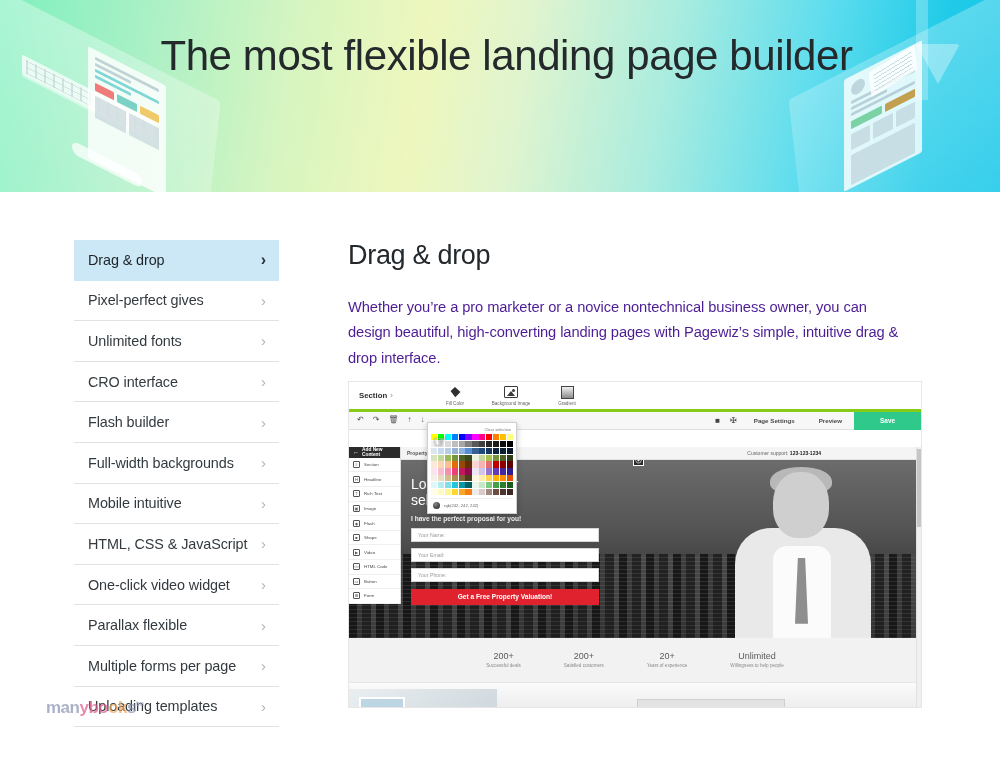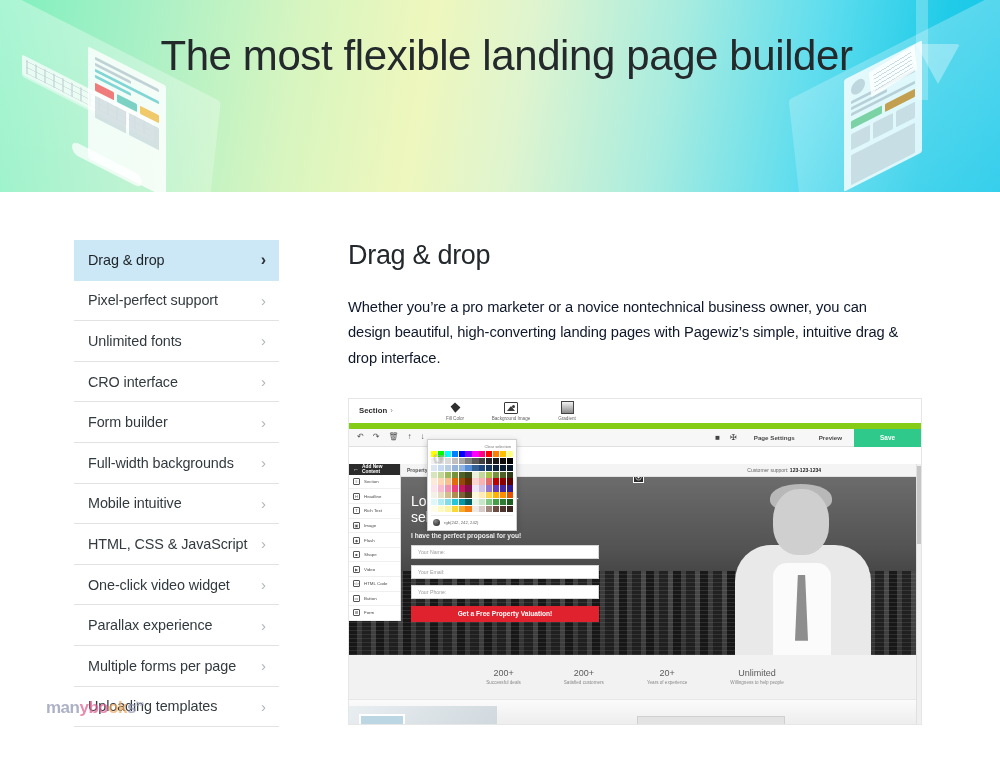--- a/index.html
+++ b/index.html
@@ -129,22 +129,22 @@
   .watermark .c { color: #f0a85c; }
   .watermark sup { font-size: 7px; color:#9aa0b8; vertical-align: super; }
 
   
   .main { margin-left: 69px; width: 574px; }
   .main h1 {
     font-size: 27px; font-weight: 400; color: #23282c;
     letter-spacing: -0.3px; margin-bottom: 24px;
   }
   .main p {
-    font-size: 14.7px; line-height: 1.72; color: #0f172a;
-    letter-spacing: -0.1px; margin-bottom: 27px; width: 552px;
+    font-size: 14.7px; line-height: 1.72; color: #4c1d95;
+    letter-spacing: -0.1px; margin-bottom: 10px; width: 552px;
   }
 
   
   .shot {
     position: relative; width: 574px; height: 327px;
     background: #fff; overflow: hidden;
     border: 1px solid #e6e6e6;
     font-family: "Liberation Sans", sans-serif;
   }
 
@@ -164,21 +164,21 @@
     font-weight: 600; cursor: pointer;
   }
   .ed-tab.active { background: #fff; color: #2b2b2b; }
   .ed-top-right {
     position: absolute; right: 6px; display: flex; gap: 14px; align-items:center;
   }
   .ed-top-right span { font-size: 6.4px; color: #c9c9c9; font-weight: 600; }
 
   
   .ed-ribbon {
-    height: 30px; background: #fff; border-bottom: 6px solid #84cc16;
+    height: 30px; background: #fff; border-bottom: 3px solid #84cc16;
     display: flex; align-items: center; position: relative;
   }
   .ed-section {
     font-size: 7.8px; font-weight: 700; color: #2d2d2d; padding-left: 10px; width: 78px;
   }
   .ed-section .arw { color:#8d8d8d; font-weight:400; margin-left:3px; }
   .ed-tool { width: 56px; text-align: center; }
   .ed-tool .ic { height: 15px; display:flex; align-items:center; justify-content:center; }
   .ed-tool .cap { font-size: 4.6px; color: #666; margin-top: 1px; display:block; }
   .bucket {
@@ -422,53 +422,53 @@
 </div>
 
 <div class="page">
 
   <nav class="sidebar">
     <div class="side-item active">
       <span class="lbl">Drag &amp; drop</span>
       <span class="chev">›</span>
     </div>
     <div class="side-item">
-      <span class="lbl">Pixel-perfect support</span>
+      <span class="lbl">Pixel-perfect gives</span>
       <span class="chev">›</span>
     </div>
     <div class="side-item">
       <span class="lbl">Unlimited fonts</span>
       <span class="chev">›</span>
     </div>
     <div class="side-item">
       <span class="lbl">CRO interface</span>
       <span class="chev">›</span>
     </div>
     <div class="side-item">
-      <span class="lbl">Form builder</span>
+      <span class="lbl">Flash builder</span>
       <span class="chev">›</span>
     </div>
     <div class="side-item">
       <span class="lbl">Full-width backgrounds</span>
       <span class="chev">›</span>
     </div>
     <div class="side-item">
       <span class="lbl">Mobile intuitive</span>
       <span class="chev">›</span>
     </div>
     <div class="side-item">
       <span class="lbl">HTML, CSS &amp; JavaScript</span>
       <span class="chev">›</span>
     </div>
     <div class="side-item">
       <span class="lbl">One-click video widget</span>
       <span class="chev">›</span>
     </div>
     <div class="side-item">
-      <span class="lbl">Parallax experience</span>
+      <span class="lbl">Parallax flexible</span>
       <span class="chev">›</span>
     </div>
     <div class="side-item">
       <span class="lbl">Multiple forms per page</span>
       <span class="chev">›</span>
     </div>
     <div class="side-item">
       <span class="lbl">Uploading templates</span>
       <span class="chev">›</span>
     </div>

